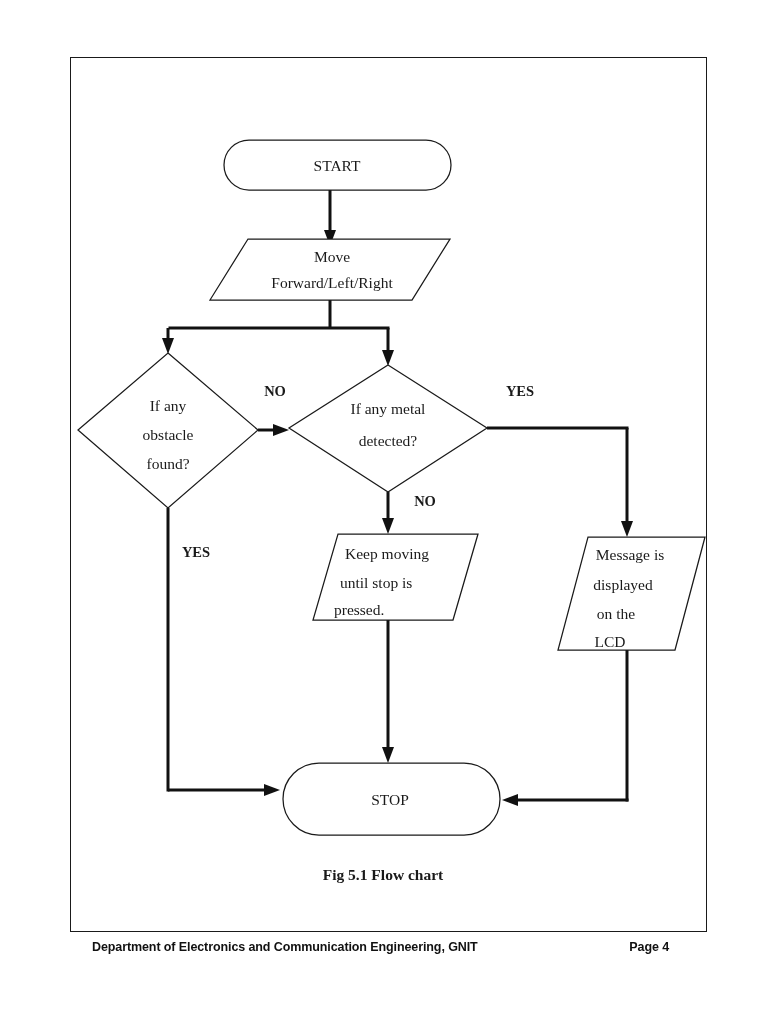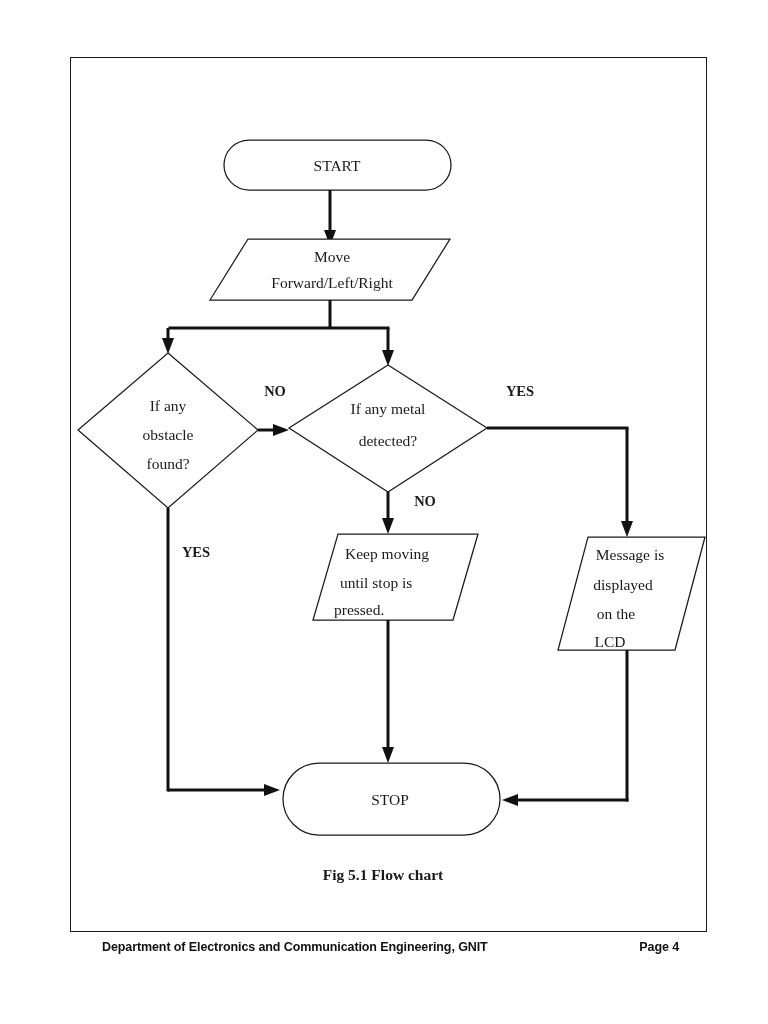--- a/index.html
+++ b/index.html
@@ -73,21 +73,21 @@
     font-weight: bold;
     text-anchor: middle;
   }
   .caption {
     font-size: 15.5px;
     font-weight: bold;
     text-anchor: middle;
   }
   .footer {
     position: absolute;
-    left: 80px;
+    left: 70px;
     top: 940px;
     width: 637px;
     display: flex;
     justify-content: space-between;
     align-items: baseline;
     font-family: "Liberation Sans", sans-serif;
     font-size: 12.5px;
     font-weight: bold;
     color: #111111;
     letter-spacing: -0.1px;

